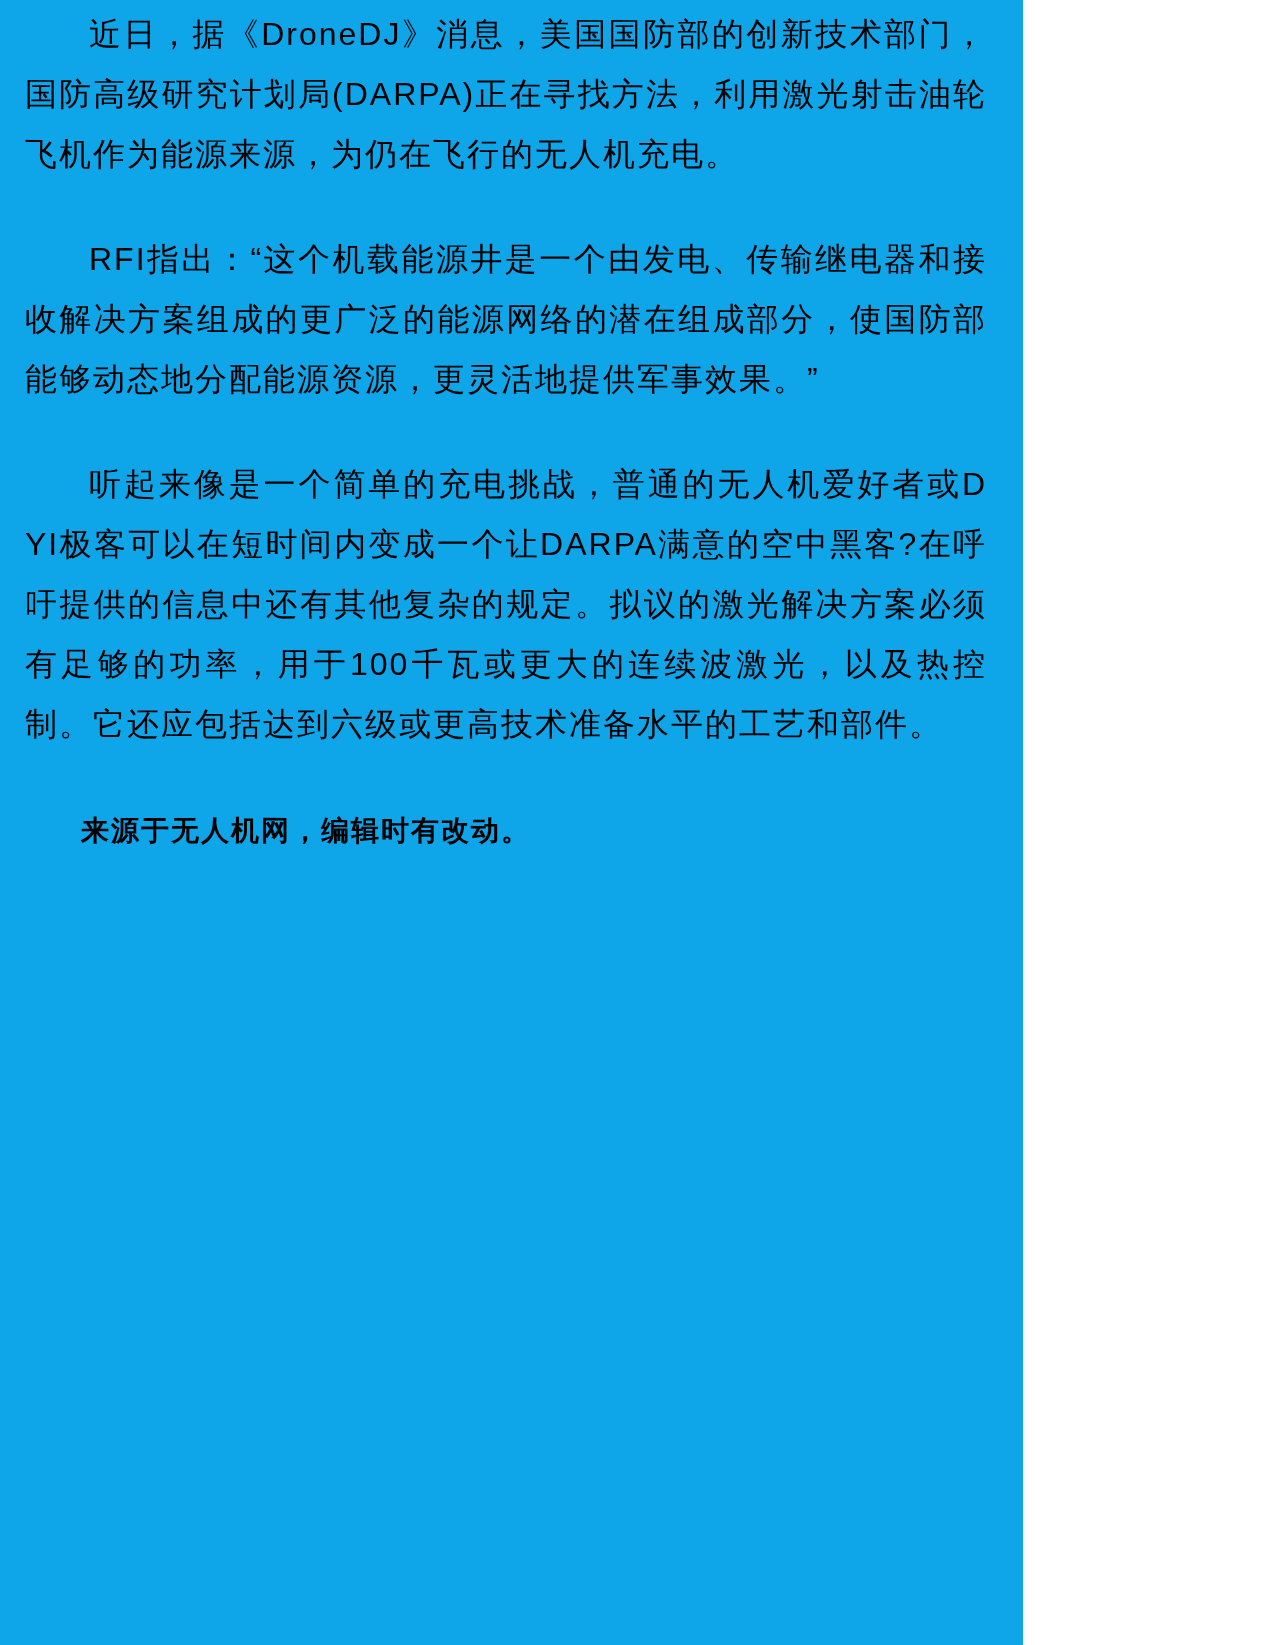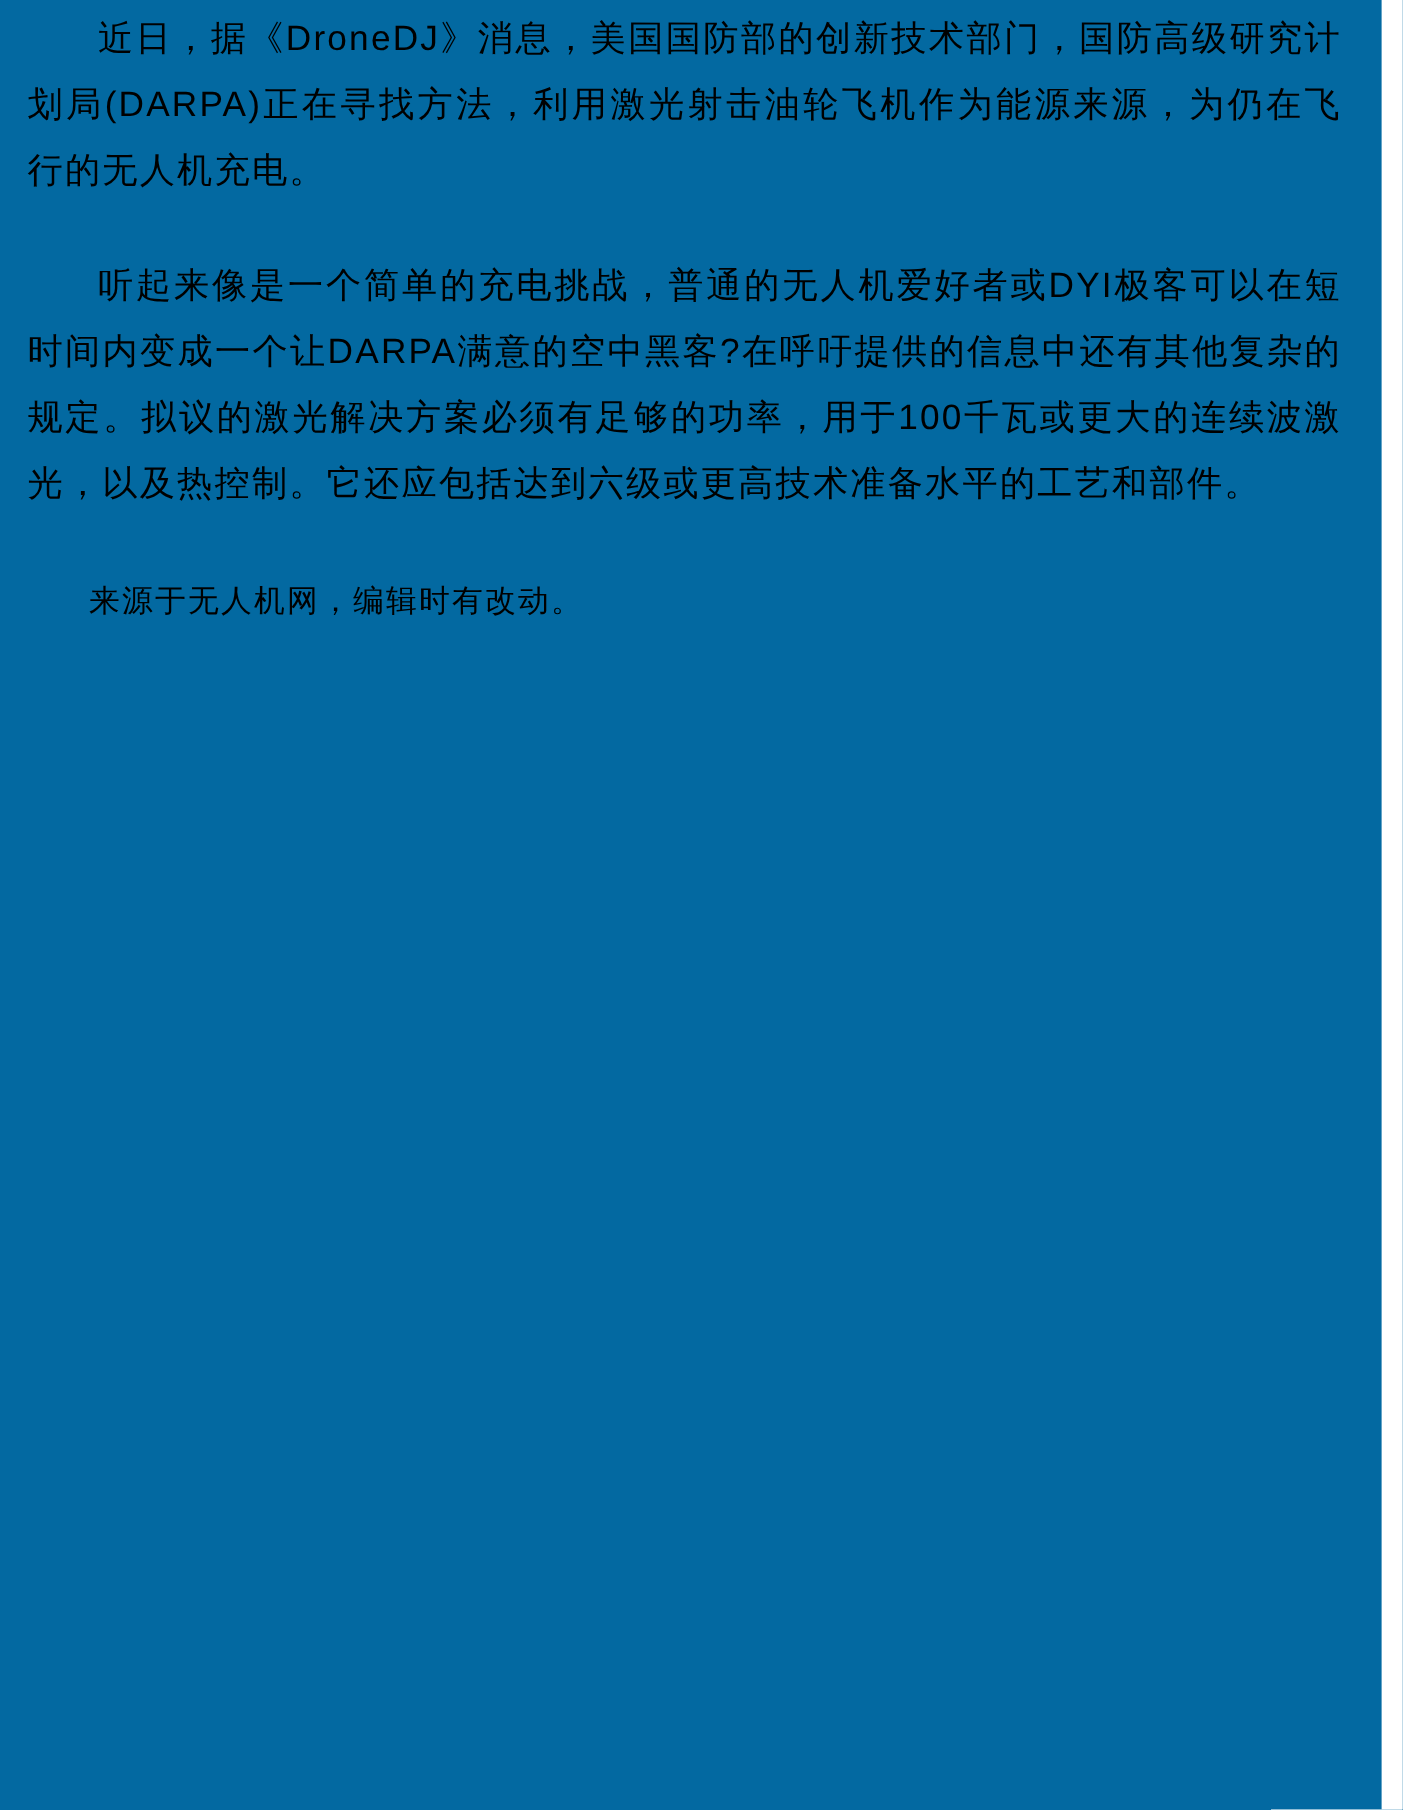--- a/index.html
+++ b/index.html
@@ -9,47 +9,49 @@
   }
   body {
     width: 1275px;
     height: 1645px;
     font-family: "Liberation Sans", "DejaVu Sans", sans-serif;
     color: #000000;
     overflow: hidden;
   }
   .page {
     box-sizing: border-box;
-    width: 1256px;
+    width: 1023px;
     height: 1645px;
     padding: 4px 36px 0 25px;
-    background: #0369a1;
+    background: #0ea5e9;
   }
   .article-body p {
     margin: 0 0 45px 0;
     font-size: 32px;
     line-height: 60px;
     text-indent: 2em;
     text-align: justify;
     letter-spacing: 2px;
     word-break: break-all;
     color: #000000;
   }
   .article-footer {
     margin: 0;
     padding-top: 10px;
     font-size: 28px;
     line-height: 44px;
     text-indent: 2em;
     letter-spacing: 2px;
     color: #000000;
+    font-weight: bold;
   }
 </style>
 </head>
 <body>
 
 <div class="page">
   <div class="article-body">
     <p>近日，据《DroneDJ》消息，美国国防部的创新技术部门，国防高级研究计划局(DARPA)正在寻找方法，利用激光射击油轮飞机作为能源来源，为仍在飞行的无人机充电。</p>
+    <p>RFI指出：“这个机载能源井是一个由发电、传输继电器和接收解决方案组成的更广泛的能源网络的潜在组成部分，使国防部能够动态地分配能源资源，更灵活地提供军事效果。”</p>
     <p>听起来像是一个简单的充电挑战，普通的无人机爱好者或DYI极客可以在短时间内变成一个让DARPA满意的空中黑客?在呼吁提供的信息中还有其他复杂的规定。拟议的激光解决方案必须有足够的功率，用于100千瓦或更大的连续波激光，以及热控制。它还应包括达到六级或更高技术准备水平的工艺和部件。</p>
   </div>
   <p class="article-footer">来源于无人机网，编辑时有改动。</p>
 </div>
 
 </body></html>

